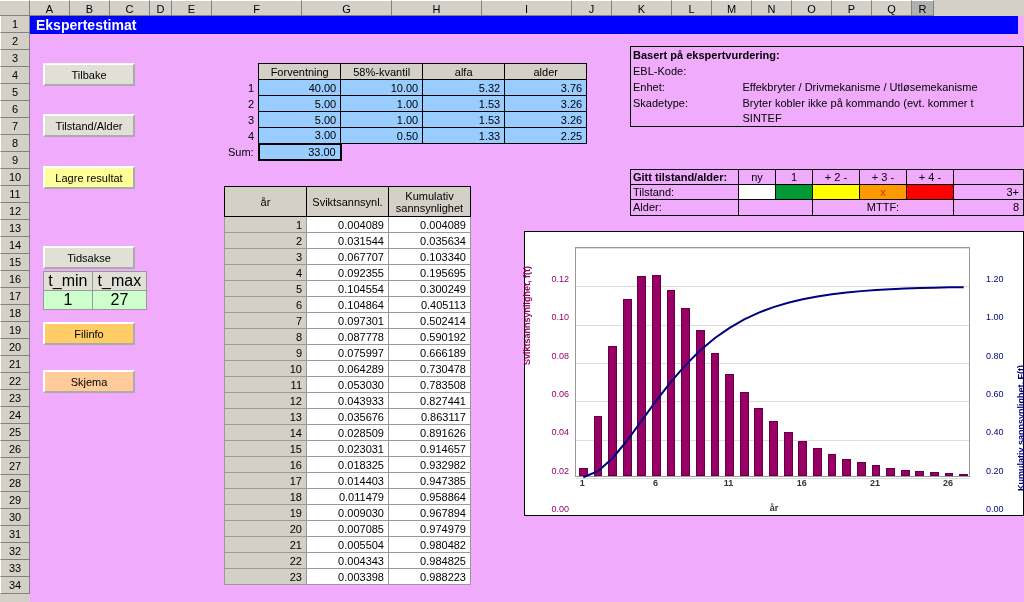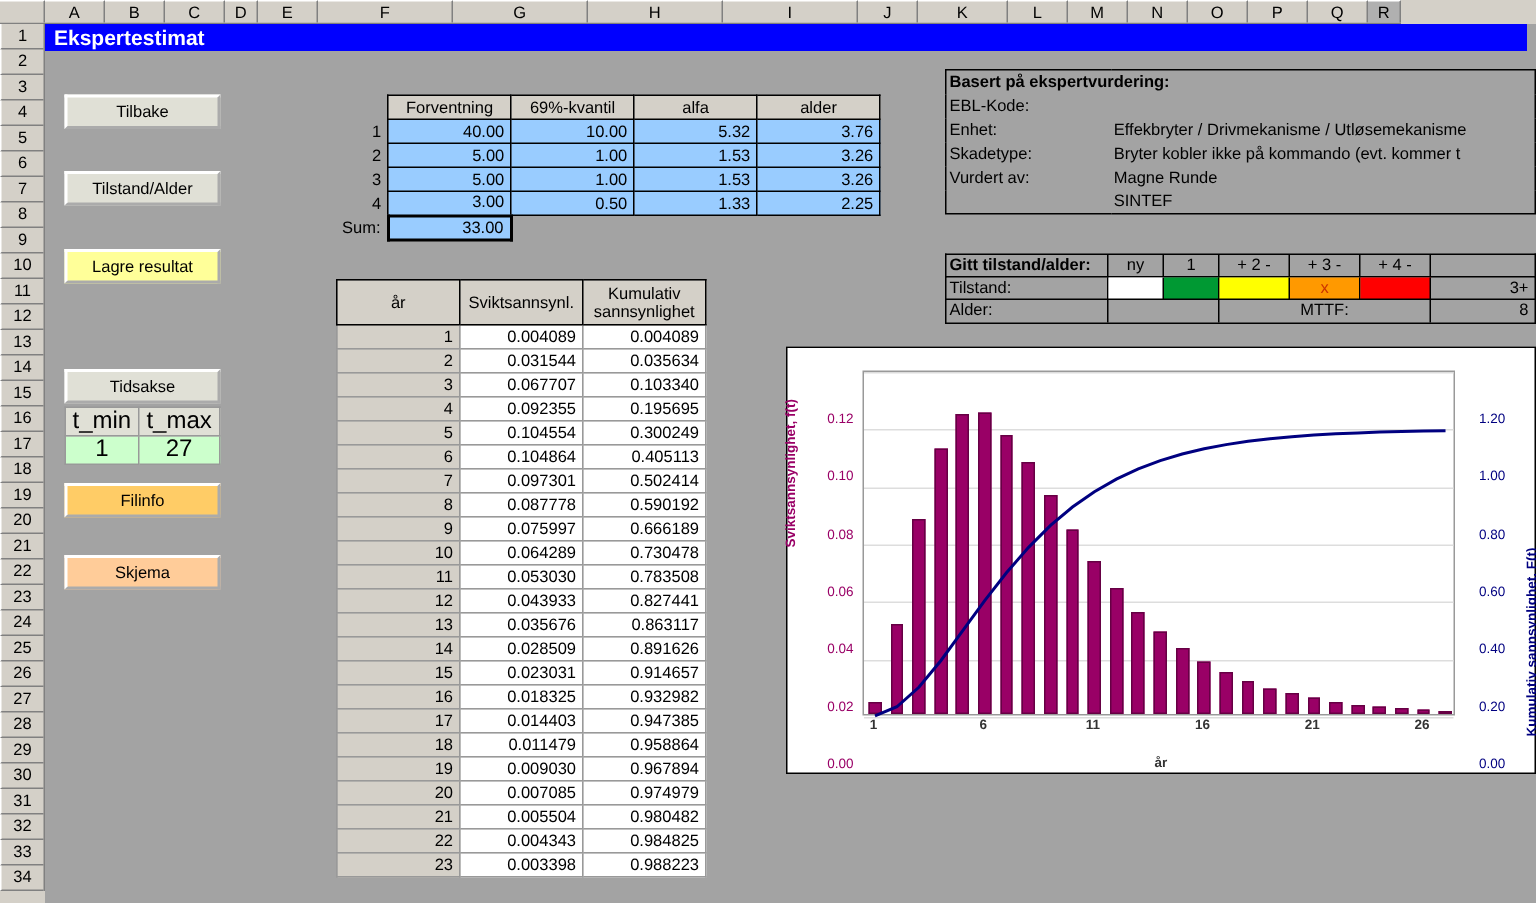--- a/index.html
+++ b/index.html
@@ -9,27 +9,27 @@
   
   .colhdrs { position: absolute; top: 0; left: 0; height: 16px; display: flex; background: #d4d0c8; border-bottom: 1px solid #808080; z-index: 10; }
   .colhdr { text-align: center; font-size: 11px; border-right: 1px solid #808080; border-top: 1px solid #fff; background: #d4d0c8; line-height: 16px; }
   .colhdr.active { background: #b0b0b0; }
   
   
   .rowhdrs { position: absolute; top: 16px; left: 0; width: 30px; background: #d4d0c8; border-right: 1px solid #808080; z-index: 10; }
   .rowhdr { height: 17px; text-align: center; font-size: 11px; border-bottom: 1px solid #808080; border-left: 1px solid #fff; line-height: 17px; }
   
   
-  .grid { position: absolute; top: 16px; left: 30px; right: 0; bottom: 0; background: #a3a3a3; }
+  .grid { position: absolute; top: 16px; left: 30px; right: 0; bottom: 0; background: #f0abfc; }
   
   
   .titlebar { position: absolute; top: 0; left: 0; right: 6px; height: 18px; background: #0000ff; color: #fff; font-weight: bold; font-size: 14px; padding-left: 6px; line-height: 18px; }
   
   
-  .btn { position: absolute; width: 104px; height: 23px; text-align: center; line-height: 21px; font-size: 11px; border: 2px outset #fff; cursor: pointer; }
+  .btn { position: absolute; width: 92px; height: 23px; text-align: center; line-height: 21px; font-size: 11px; border: 2px outset #fff; cursor: pointer; }
   .btn.grey { background: #e0e0d6; }
   .btn.yellow { background: #ffff99; }
   .btn.orange { background: #ffcc66; }
   .btn.peach { background: #ffcc99; }
   
   
   .paramtbl { position: absolute; top: 47px; left: 194px; border-collapse: collapse; font-size: 11px; }
   .paramtbl th, .paramtbl td { border: 1px solid #000; height: 16px; padding: 0 4px; text-align: right; }
   .paramtbl th { text-align: center; font-weight: normal; background: #d4d0c8; }
   .paramtbl td.data { background: #99ccff; }
@@ -165,21 +165,21 @@
             </tr>
       </tbody>
         </table>
     </div>
 
     <table class="paramtbl" id="paramtbl">
         <tbody>
           <tr>
             <td class="rowlbl"></td>
             <th style="width:82px">Forventning</th>
-            <th style="width:82px">69%-kvantil</th>
+            <th style="width:82px">58%-kvantil</th>
             <th style="width:82px">alfa</th>
             <th style="width:82px">alder</th>
           </tr>
           <tr>
             <td class="rowlbl" style="width:24px">1</td>
             <td class="data">40.00</td>
             <td class="data">10.00</td>
             <td class="data">5.32</td>
             <td class="data">3.76</td>
           </tr>
@@ -349,24 +349,20 @@
               <td style="width:110px">EBL-Kode:</td>
               <td style="white-space:nowrap; overflow:hidden"></td>
             </tr>
             <tr class="">
               <td style="width:110px">Enhet:</td>
               <td style="white-space:nowrap; overflow:hidden">Effekbryter / Drivmekanisme / Utløsemekanisme</td>
             </tr>
             <tr class="">
               <td style="width:110px">Skadetype:</td>
               <td style="white-space:nowrap; overflow:hidden">Bryter kobler ikke på kommando (evt. kommer t</td>
-            </tr>
-            <tr class="">
-              <td style="width:110px">Vurdert av:</td>
-              <td style="white-space:nowrap; overflow:hidden">Magne Runde</td>
             </tr>
             <tr class="bordered-bottom">
               <td style="width:110px"></td>
               <td style="white-space:nowrap; overflow:hidden">SINTEF</td>
             </tr>
           </tbody>
       </table>
     </div>
 
     <div class="condbar" style="top:153px; left:600px;">

